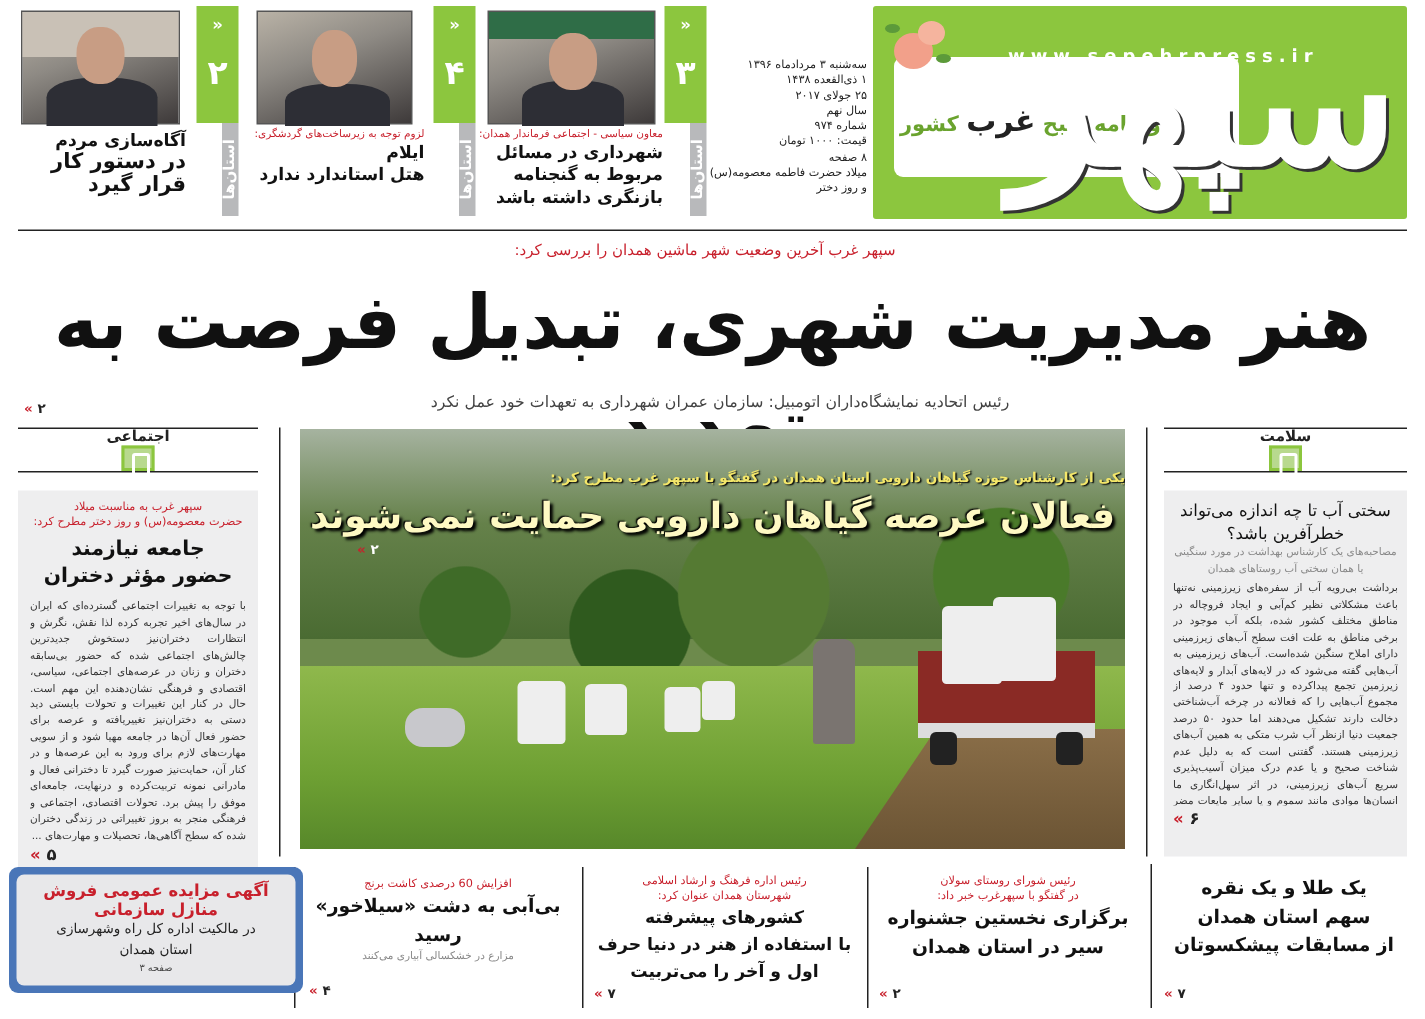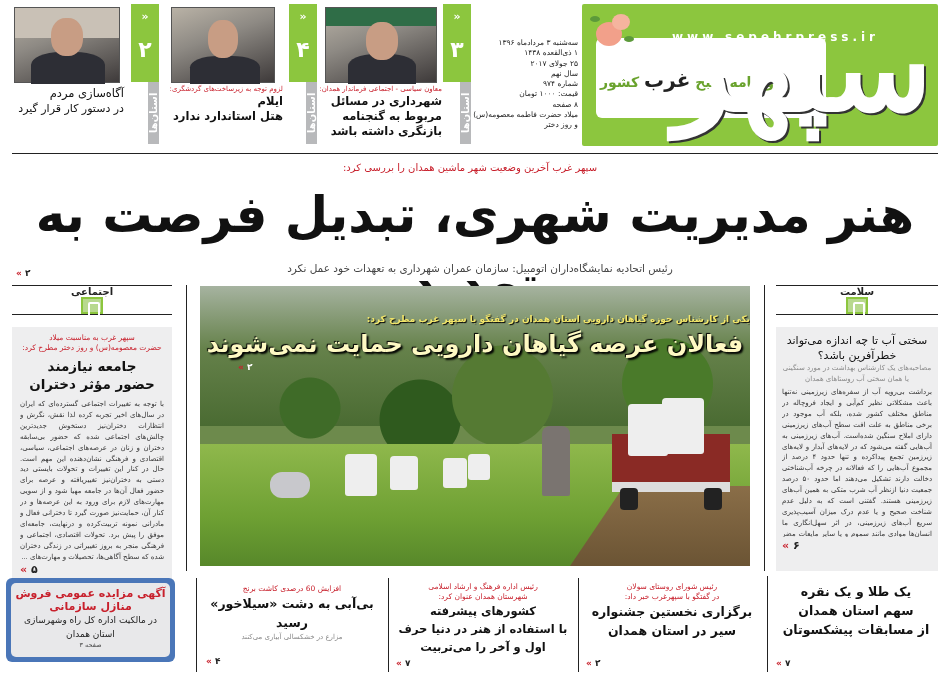--- a/index.html
+++ b/index.html
@@ -66,21 +66,21 @@
 .truck .bump{position:absolute;left:0;top:78px;width:118px;height:10px;background:#ddd}
 .truck .wh{position:absolute;bottom:0;width:18px;height:22px;background:#222;border-radius:4px}
 .photo-kicker{position:absolute;left:0;top:28px;width:100%;text-align:right;font-size:9px;color:#f4e76a;font-weight:bold;text-shadow:1px 1px 1px #000}
 .photo-title{position:absolute;left:0;top:44px;width:100%;text-align:center;font-size:24px;color:#fef9c3;font-weight:bold;text-shadow:2px 2px 2px #000,-1px -1px 1px #000}
 .photo-ref{position:absolute;left:38px;top:76px;font-size:9px;color:#fff;font-weight:bold}
 .photo-ref .arr{color:#c8202c}
 
 
 .bottom-cell{position:absolute;top:576px;height:96px;text-align:center}
 .vsep{position:absolute;width:1px;background:#222}
-.ad-box{left:6px;top:578px;width:169px;height:84px;background:#4a76b8;border-radius:6px;padding:5px}
+.ad-box{left:6px;top:578px;width:196px;height:84px;background:#4a76b8;border-radius:6px;padding:5px}
 .ad-inner{background:#e8e8ea;border-radius:5px;width:100%;height:100%;text-align:center;padding-top:4px}
 .ad-title{font-size:11px;color:#c8202c;font-weight:bold;line-height:13px}
 .ad-text{font-size:9px;line-height:14px;color:#222}
 .ad-page{font-size:6.5px;color:#444}
 </style>
 </head>
 <body>
 
 <div class="abs masthead">
   <div class="mast-white"></div>
@@ -156,22 +156,22 @@
     </div>
   <div class="bot">استان‌ها</div>
 </div>
 
 <div class="teaser-photo" style="left:14px;top:7px;width:106px;height:76px">
   <div style="position:absolute;left:0;top:0;width:100%;height:30px;background:#c9c1b6"></div>
   <div class="suit" style="left:16px;top:44px;width:74px;height:32px"></div>
   <div class="face" style="left:36px;top:10px;width:32px;height:38px"></div>
 </div>
 <div class="abs" style="left:12px;top:86px;width:112px">
-  <div class="teaser-title" style="font-weight:normal;font-size:11.5px">آگاه‌سازی مردم</div>
-  <div class="teaser-title" style="font-weight:normal;font-size:11px">در دستور کار قرار گیرد</div>
+  <div class="teaser-title" style="font-weight:bold;font-size:11.5px">آگاه‌سازی مردم</div>
+  <div class="teaser-title" style="font-weight:bold;font-size:14px">در دستور کار قرار گیرد</div>
 </div>
 
 <div class="abs hrline" style="left:12px;top:153px;width:926px;height:1px"></div>
 
 <div class="abs kicker-main">سپهر غرب آخرین وضعیت شهر ماشین همدان را بررسی کرد:</div>
 <div class="abs headline">هنر مدیریت شهری، تبدیل فرصت به تهدید</div>
 <div class="abs subhead">رئیس اتحادیه نمایشگاه‌داران اتومبیل: سازمان عمران شهرداری به تعهدات خود عمل نکرد</div>
 <div class="abs pageref" style="left:16px;top:268px">
   <span>۲</span>
   <span class="arr">»</span>

